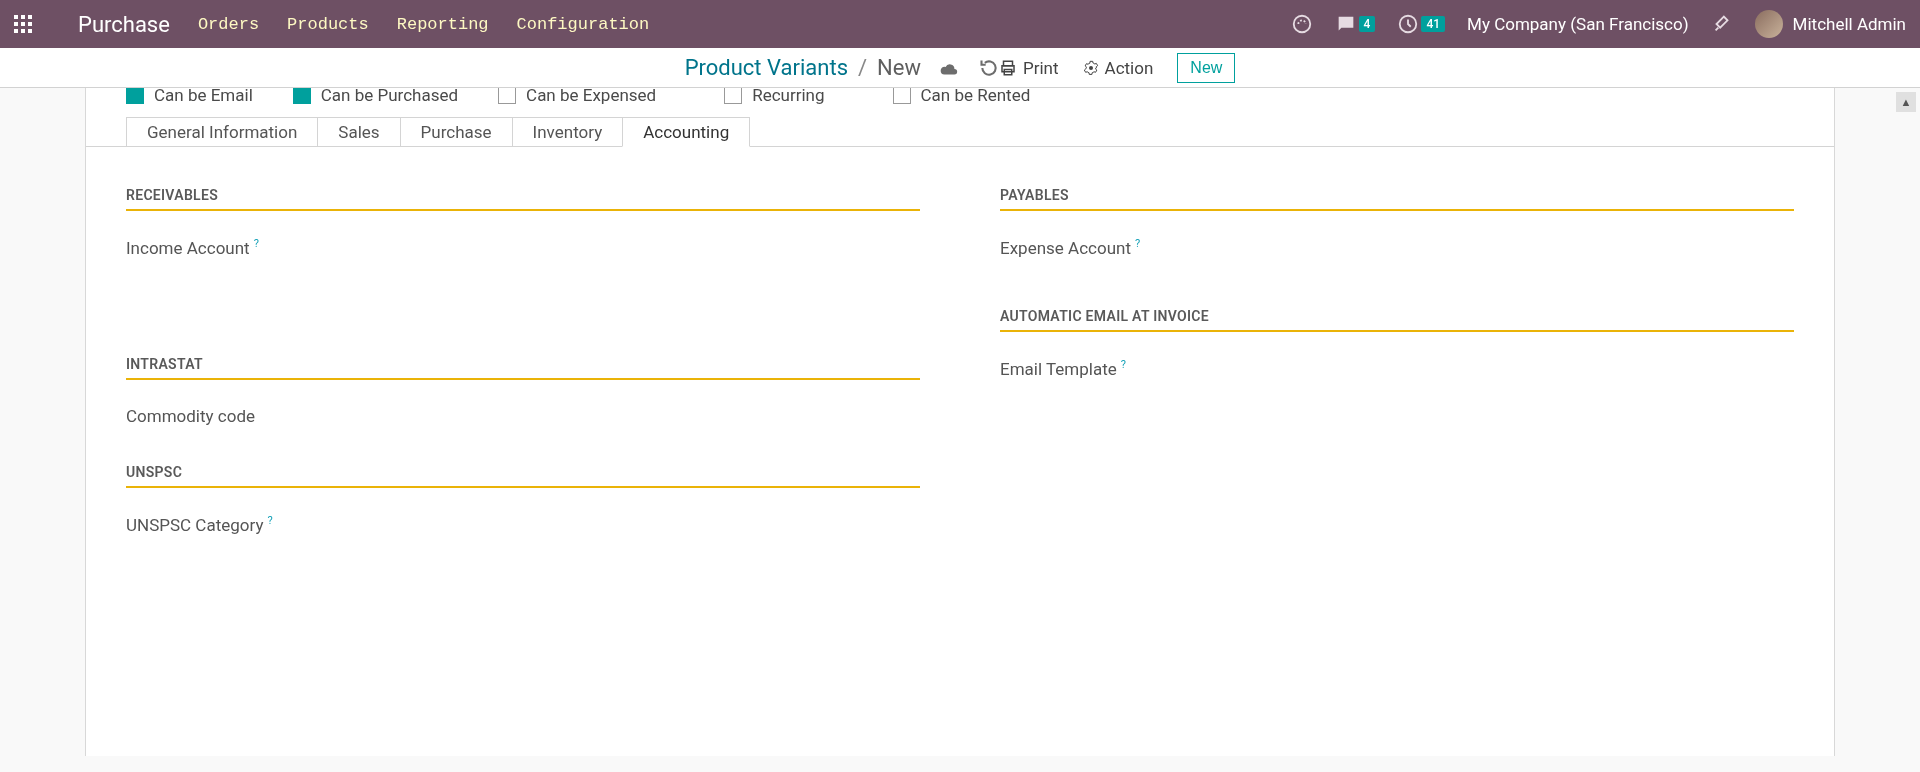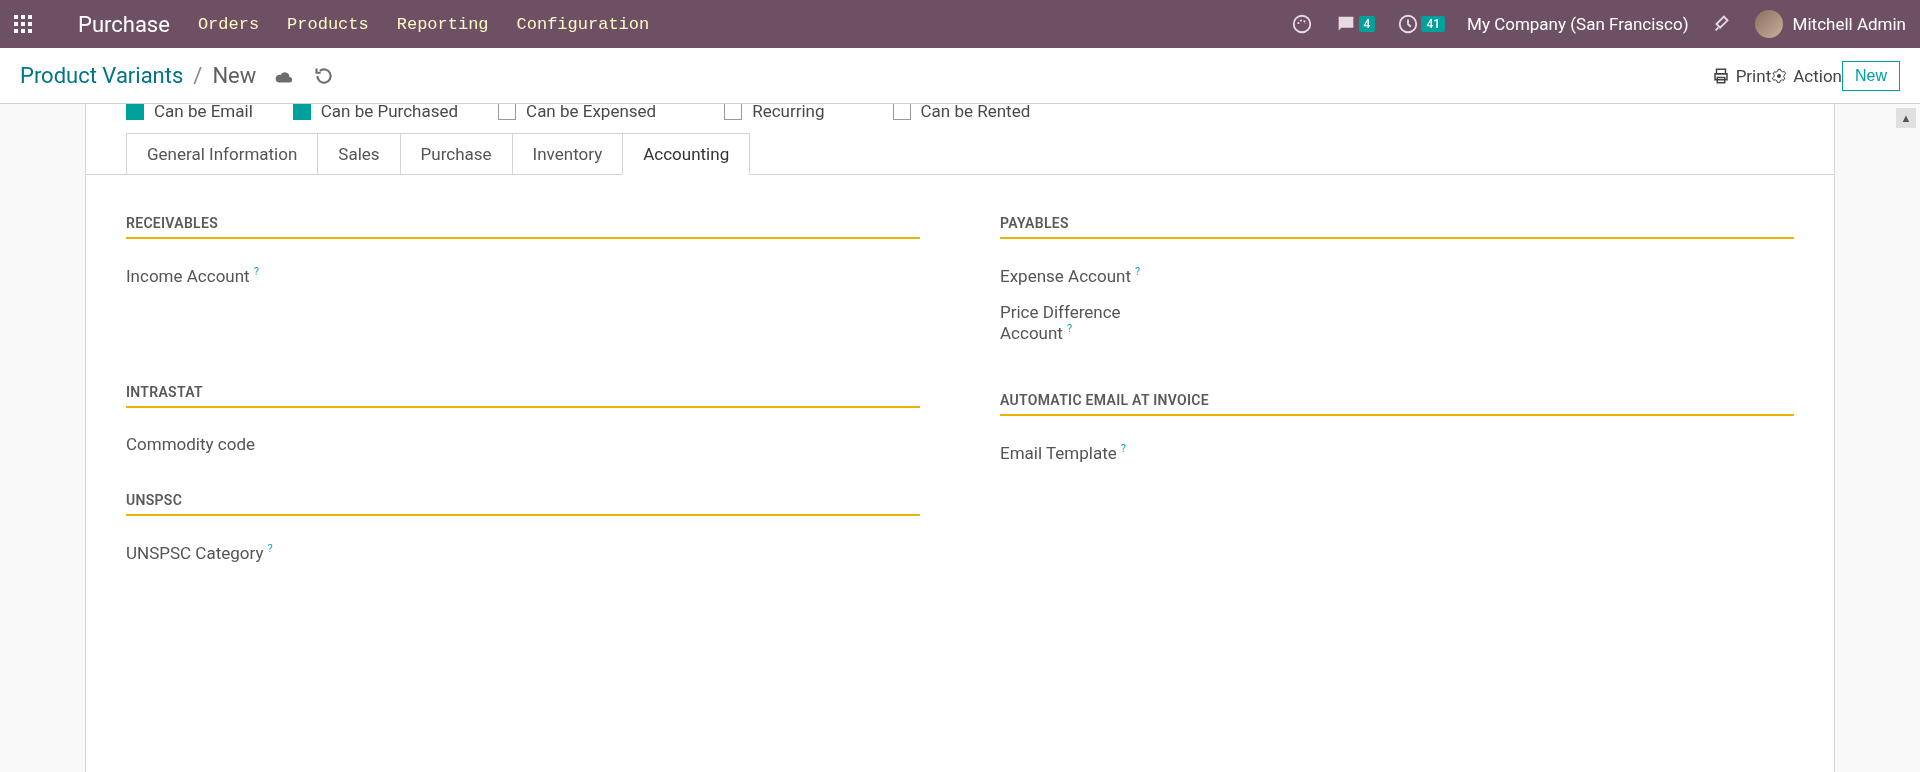--- a/index.html
+++ b/index.html
@@ -56,34 +56,34 @@
     width: 28px; height: 28px; border-radius: 50%;
     background: linear-gradient(135deg, #8a6d5f, #c9b29b);
     display: inline-block;
   }
   .user-name { font-size: 17px; color: #fff; }
 
   
   .control-panel {
     background: #fff;
     border-bottom: 1px solid #d2d2d2;
-    height: 56px;
+    height: 40px;
     display: flex;
     align-items: center;
     padding: 0 20px;
-    justify-content: space-between;
+    justify-content: center;
   }
   .breadcrumb { display: flex; align-items: center; gap: 10px; font-size: 22px; }
   .breadcrumb a { color: #00748b; text-decoration: none; cursor: pointer; }
   .breadcrumb .sep { color: #888; }
   .breadcrumb .current { color: #5f5f5f; }
   .cp-icons { display: flex; align-items: center; gap: 20px; margin-left: 16px; }
   .cp-icon { color: #777; cursor: pointer; }
 
-  .cp-right { display: flex; align-items: center; }
+  .cp-right { display: flex; align-items: center; gap: 24px; }
   .print-btn, .action-btn {
     color: #444; font-size: 17px; cursor: pointer;
     display: flex; align-items: center; gap: 6px;
   }
   .new-btn {
     border: 1px solid #00a09d;
     color: #00a09d;
     background: #fff;
     padding: 5px 12px;
     font-size: 16px;
@@ -138,21 +138,21 @@
   .chk-box.checked { background: #00a09d; border-color: #00a09d; }
 
   
   .tabs {
     display: flex;
     padding: 0 40px;
   }
   .tab {
     border: 1px solid #d4d4d4;
     border-bottom: 1px solid #d4d4d4;
-    padding: 10px 20px;
+    padding: 4px 20px;
     font-size: 17px;
     color: #555;
     background: #fff;
     cursor: pointer;
     margin-right: -1px;
   }
   .tab.active {
     border-top: 1px solid #d4d4d4;
     border-bottom: 1px solid #fff;
     color: #333;
@@ -363,25 +363,20 @@
         </div>
       </div>
 
       <div class="col">
         <div class="section-header">PAYABLES</div>
         <div class="field-row">
           <span class="field-label">
             <span>Expense Account</span><sup class="help-q">?</sup>
           </span>
         </div>
-        <div class="field-row">
-          <span class="field-label" style="max-width:140px;display:inline-block;">
-            <span>Price Difference Account</span><sup class="help-q">?</sup>
-          </span>
-        </div>
 
         <div class="section-header" style="margin-top:42px;">AUTOMATIC EMAIL AT INVOICE</div>
         <div class="field-row">
           <span class="field-label">
             <span>Email Template</span><sup class="help-q">?</sup>
           </span>
         </div>
       </div>
 
     </div>

